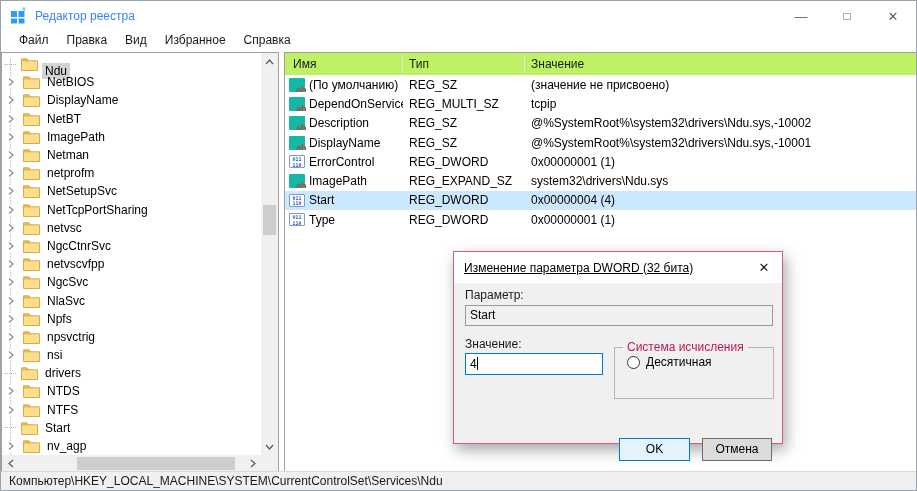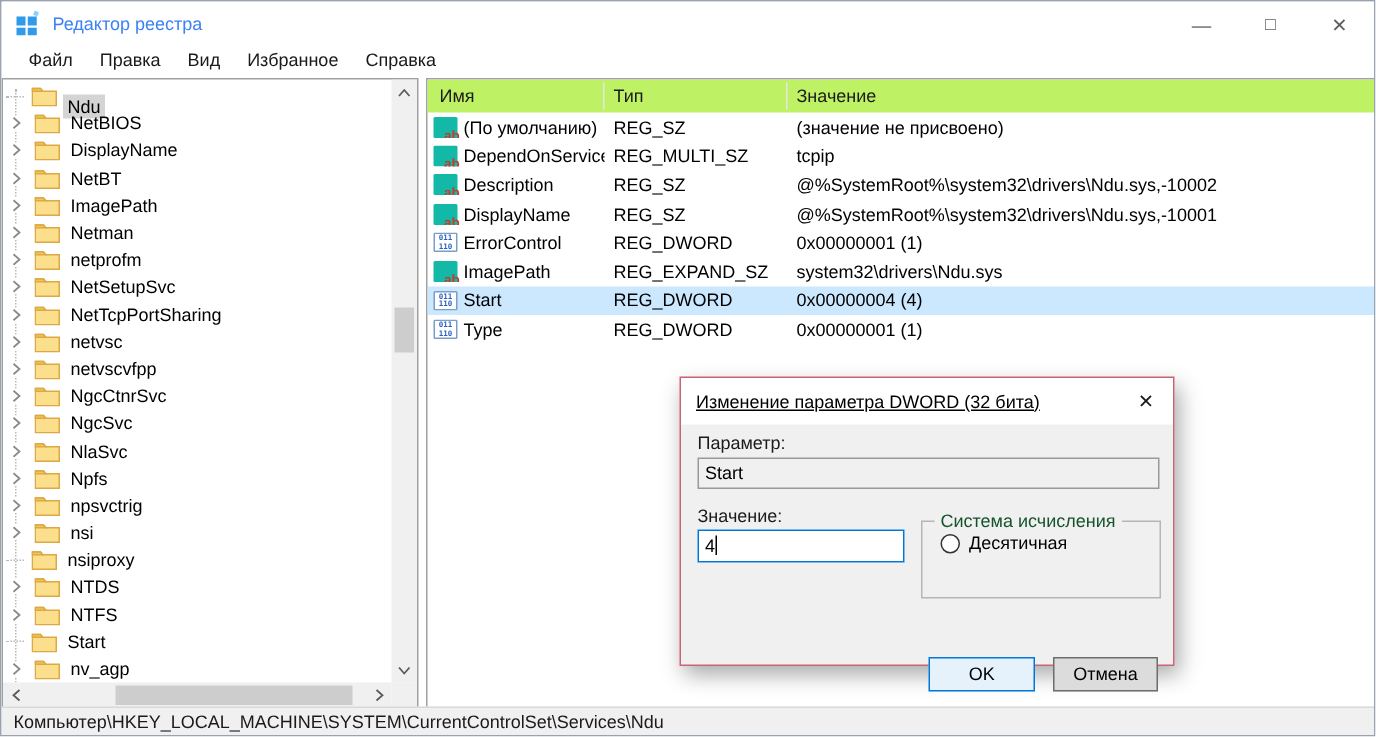--- a/index.html
+++ b/index.html
@@ -67,21 +67,21 @@
   .dlg-title { height:31px; background:#fff; display:flex; align-items:center; padding-left:10px; color:#000;text-decoration:underline; }
   .dlg-close { position:absolute; top:4px; right:6px; width:24px; height:22px; display:flex; align-items:center; justify-content:center;
                color:#1a1a1a; font-size:13px; }
   .dlg-label { position:absolute; left:11px; color:#1a1a1a; }
   .param-box { position:absolute; left:11px; top:53px; width:308px; height:21px; background:#f0f0f0; border:1px solid #999;
                line-height:19px; padding-left:4px; }
   .value-box { position:absolute; left:11px; top:101px; width:138px; height:22px; background:#fff; border:1px solid #0078d7;
                line-height:20px; padding-left:4px; }
   .caret { display:inline-block; width:1px; height:13px; background:#000; vertical-align:-2px; }
   .groupbox { position:absolute; left:160px; top:95px; width:160px; height:52px; border:1px solid #b5b5b5; }
-  .groupbox-label { position:absolute; top:-8px; left:8px; background:#f0f0f0; padding:0 4px; color:#14532d; }
+  .groupbox-label { position:absolute; top:-8px; left:8px; background:#f0f0f0; padding:0 4px; color:#be185d; }
   .radio-row { display:flex; align-items:center; margin:7px 0 6px 12px; }
   .radio { width:13px; height:13px; border:1px solid #333; border-radius:50%; background:#fff; margin-right:6px; position:relative; flex:0 0 auto; }
   .radio.on::after { content:""; position:absolute; left:3px; top:3px; width:5px; height:5px; border-radius:50%; background:#000; }
   .dlg-btn { position:absolute; top:162px; height:23px; text-align:center; line-height:21px;margin-top:24px; }
   .btn-ok { left:165px; width:71px; background:#e5f1fb; border:1px solid #0078d7; }
   .btn-cancel { left:248px; width:70px; background:#dcdcdc; border:1px solid #6d6d6d; }
 </style>
 </head>
 <body>
 
@@ -239,44 +239,44 @@
         <div class="trow">
           <span class="expander">
             <svg width="10" height="10" viewBox="0 0 10 10">
               <path d="M3 1.5 L7 5 L3 8.5" fill="none" stroke="#8a8a8a" stroke-width="1.2"></path>
             </svg>
           </span>
           <span class="folder"><svg width="17" height="14" viewBox="0 0 17 14">
               <path d="M0.5 2 L6 2 L7.5 3.8 L16.5 3.8 L16.5 13.5 L0.5 13.5 Z" fill="#fbdf8d" stroke="#dca943"></path>
               <path d="M0.5 2 L6 2 L7.5 3.8 L0.5 3.8 Z" fill="#efc75e" stroke="#dca943"></path>
             </svg></span>
+          <span class="tlabel">NgcCtnrSvc</span>
+        </div>
+        <div class="trow">
+          <span class="expander">
+            <svg width="10" height="10" viewBox="0 0 10 10">
+              <path d="M3 1.5 L7 5 L3 8.5" fill="none" stroke="#8a8a8a" stroke-width="1.2"></path>
+            </svg>
+          </span>
+          <span class="folder"><svg width="17" height="14" viewBox="0 0 17 14">
+              <path d="M0.5 2 L6 2 L7.5 3.8 L16.5 3.8 L16.5 13.5 L0.5 13.5 Z" fill="#fbdf8d" stroke="#dca943"></path>
+              <path d="M0.5 2 L6 2 L7.5 3.8 L0.5 3.8 Z" fill="#efc75e" stroke="#dca943"></path>
+            </svg></span>
           <span class="tlabel">netvscvfpp</span>
         </div>
         <div class="trow">
           <span class="expander">
             <svg width="10" height="10" viewBox="0 0 10 10">
               <path d="M3 1.5 L7 5 L3 8.5" fill="none" stroke="#8a8a8a" stroke-width="1.2"></path>
             </svg>
           </span>
           <span class="folder"><svg width="17" height="14" viewBox="0 0 17 14">
               <path d="M0.5 2 L6 2 L7.5 3.8 L16.5 3.8 L16.5 13.5 L0.5 13.5 Z" fill="#fbdf8d" stroke="#dca943"></path>
               <path d="M0.5 2 L6 2 L7.5 3.8 L0.5 3.8 Z" fill="#efc75e" stroke="#dca943"></path>
             </svg></span>
-          <span class="tlabel">NgcCtnrSvc</span>
-        </div>
-        <div class="trow">
-          <span class="expander">
-            <svg width="10" height="10" viewBox="0 0 10 10">
-              <path d="M3 1.5 L7 5 L3 8.5" fill="none" stroke="#8a8a8a" stroke-width="1.2"></path>
-            </svg>
-          </span>
-          <span class="folder"><svg width="17" height="14" viewBox="0 0 17 14">
-              <path d="M0.5 2 L6 2 L7.5 3.8 L16.5 3.8 L16.5 13.5 L0.5 13.5 Z" fill="#fbdf8d" stroke="#dca943"></path>
-              <path d="M0.5 2 L6 2 L7.5 3.8 L0.5 3.8 Z" fill="#efc75e" stroke="#dca943"></path>
-            </svg></span>
           <span class="tlabel">NgcSvc</span>
         </div>
         <div class="trow">
           <span class="expander">
             <svg width="10" height="10" viewBox="0 0 10 10">
               <path d="M3 1.5 L7 5 L3 8.5" fill="none" stroke="#8a8a8a" stroke-width="1.2"></path>
             </svg>
           </span>
           <span class="folder"><svg width="17" height="14" viewBox="0 0 17 14">
               <path d="M0.5 2 L6 2 L7.5 3.8 L16.5 3.8 L16.5 13.5 L0.5 13.5 Z" fill="#fbdf8d" stroke="#dca943"></path>
@@ -319,21 +319,21 @@
               <path d="M0.5 2 L6 2 L7.5 3.8 L0.5 3.8 Z" fill="#efc75e" stroke="#dca943"></path>
             </svg></span>
           <span class="tlabel">nsi</span>
         </div>
         <div class="trow">
           <span class="dots-stub"></span>
           <span class="folder"><svg width="17" height="14" viewBox="0 0 17 14">
               <path d="M0.5 2 L6 2 L7.5 3.8 L16.5 3.8 L16.5 13.5 L0.5 13.5 Z" fill="#fbdf8d" stroke="#dca943"></path>
               <path d="M0.5 2 L6 2 L7.5 3.8 L0.5 3.8 Z" fill="#efc75e" stroke="#dca943"></path>
             </svg></span>
-          <span class="tlabel">nsiproxy</span>
+          <span class="tlabel">drivers</span>
         </div>
         <div class="trow">
           <span class="expander">
             <svg width="10" height="10" viewBox="0 0 10 10">
               <path d="M3 1.5 L7 5 L3 8.5" fill="none" stroke="#8a8a8a" stroke-width="1.2"></path>
             </svg>
           </span>
           <span class="folder"><svg width="17" height="14" viewBox="0 0 17 14">
               <path d="M0.5 2 L6 2 L7.5 3.8 L16.5 3.8 L16.5 13.5 L0.5 13.5 Z" fill="#fbdf8d" stroke="#dca943"></path>
               <path d="M0.5 2 L6 2 L7.5 3.8 L0.5 3.8 Z" fill="#efc75e" stroke="#dca943"></path>

